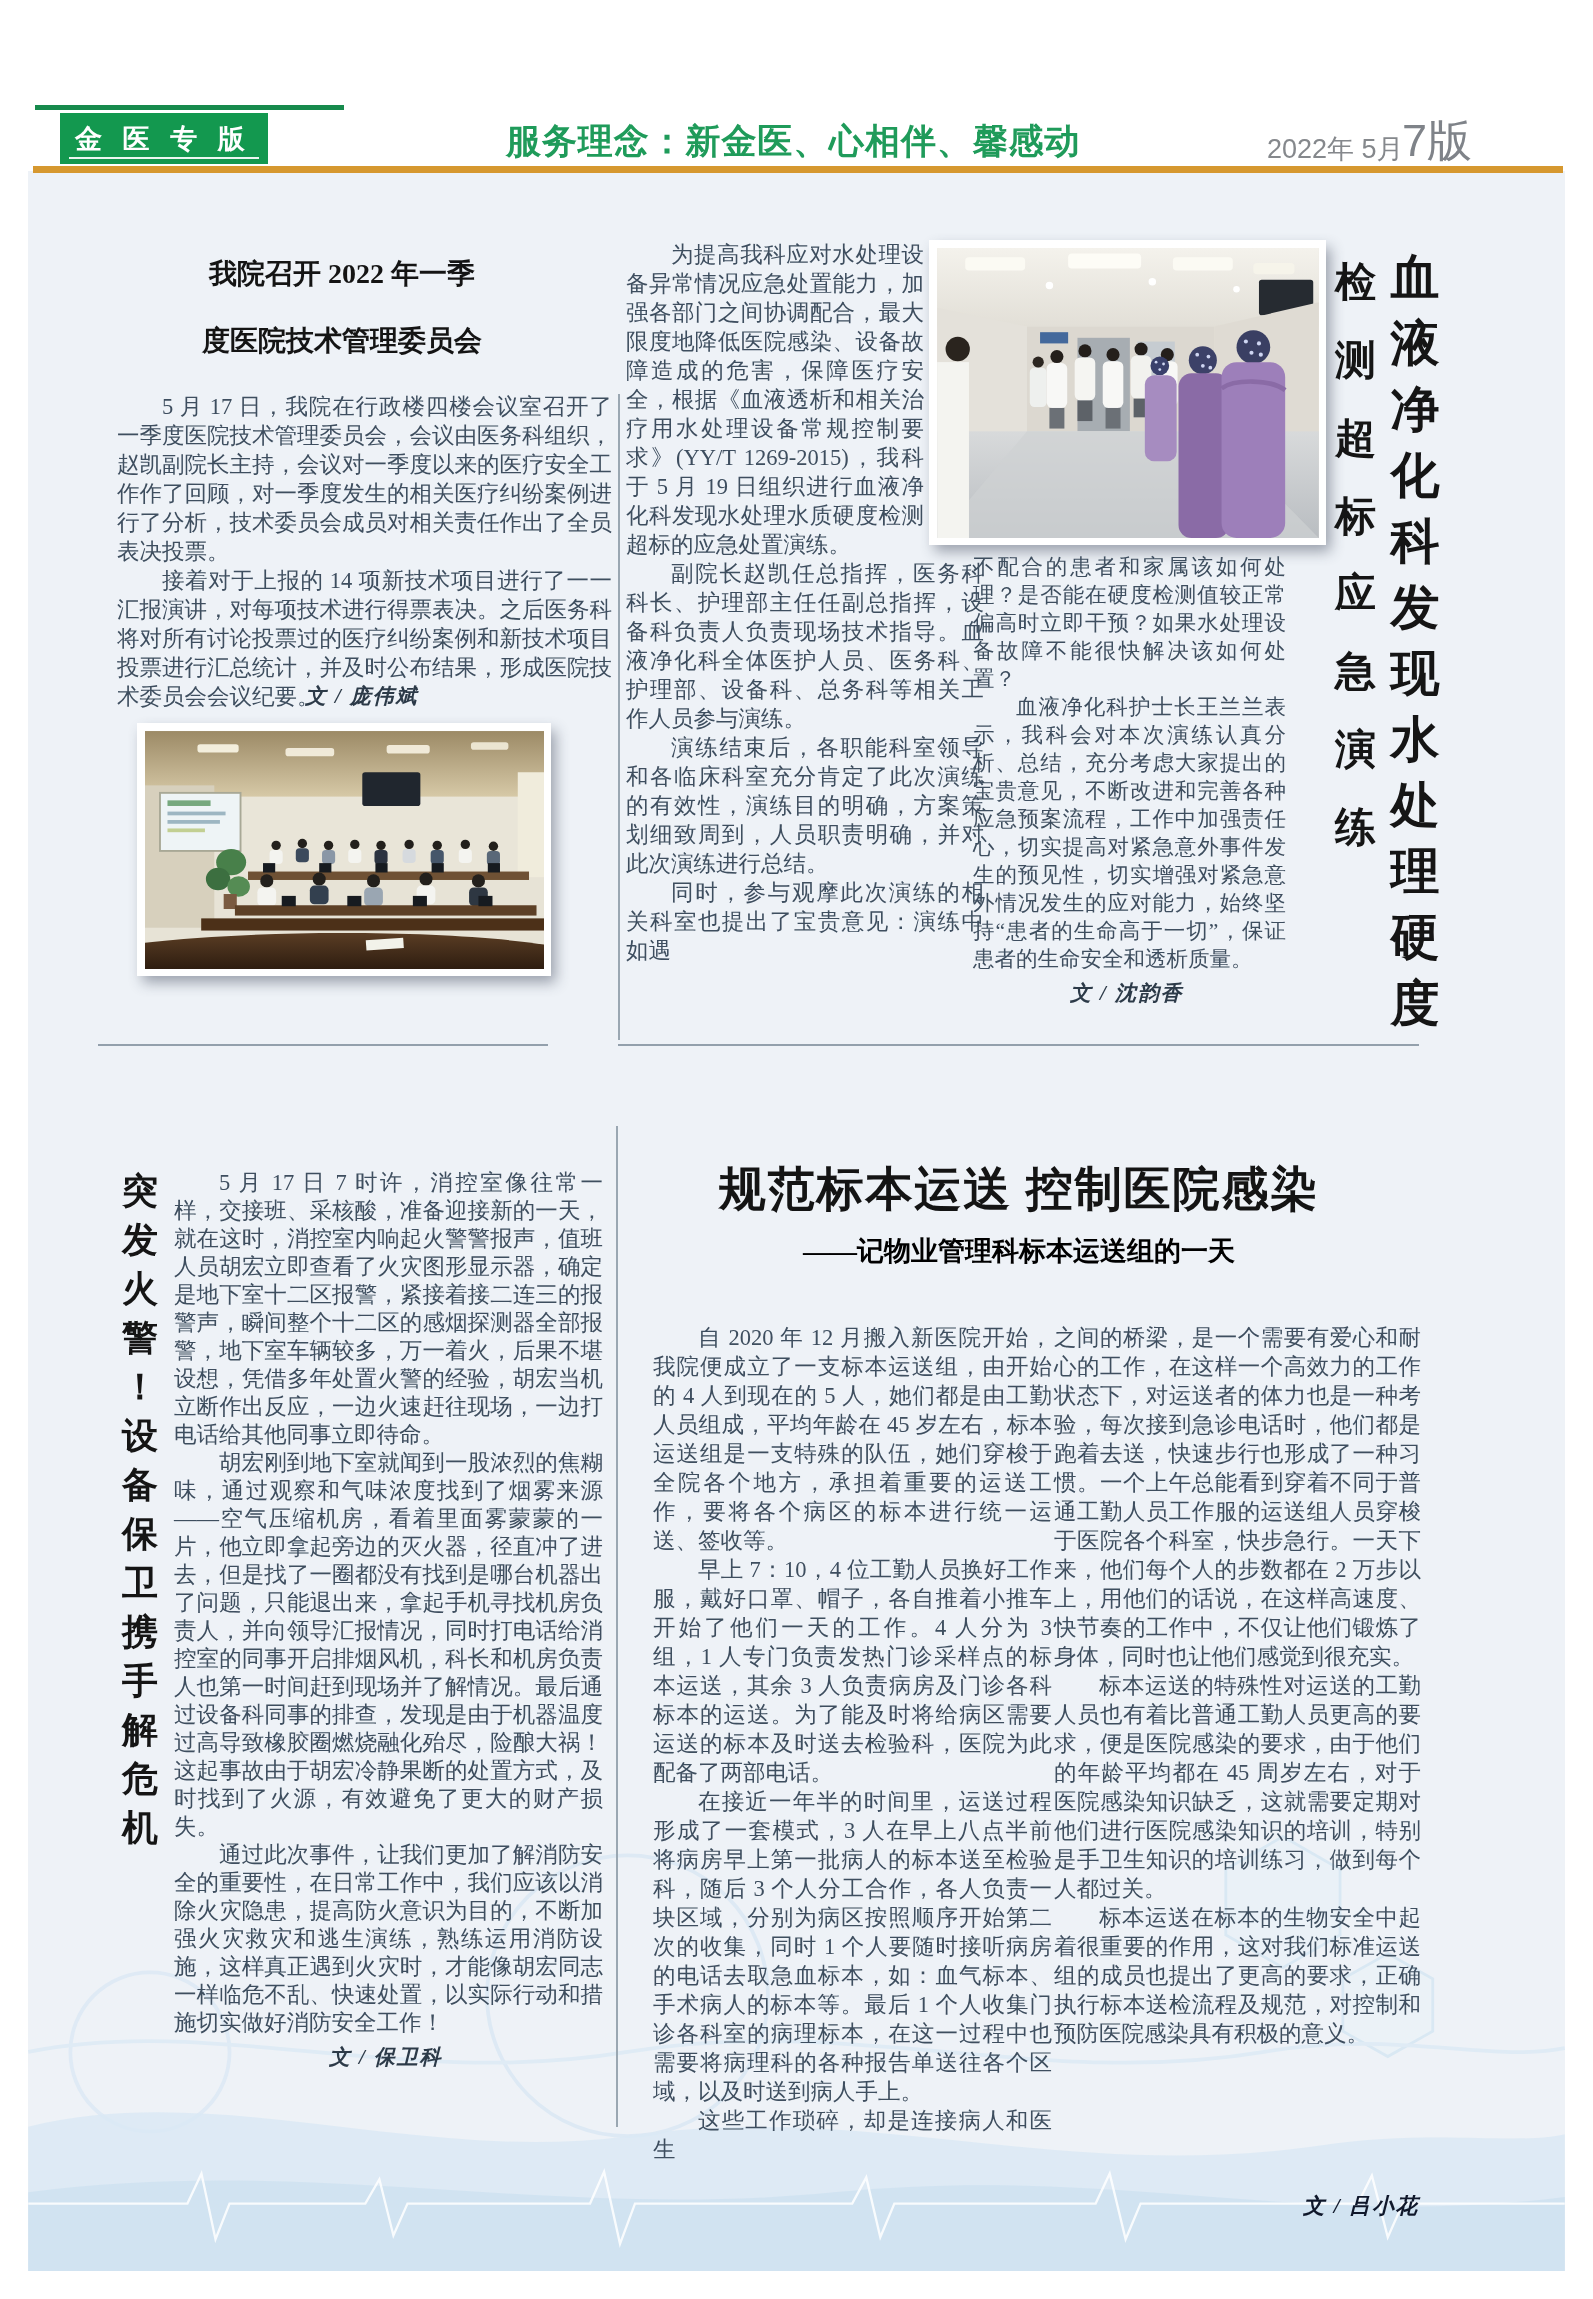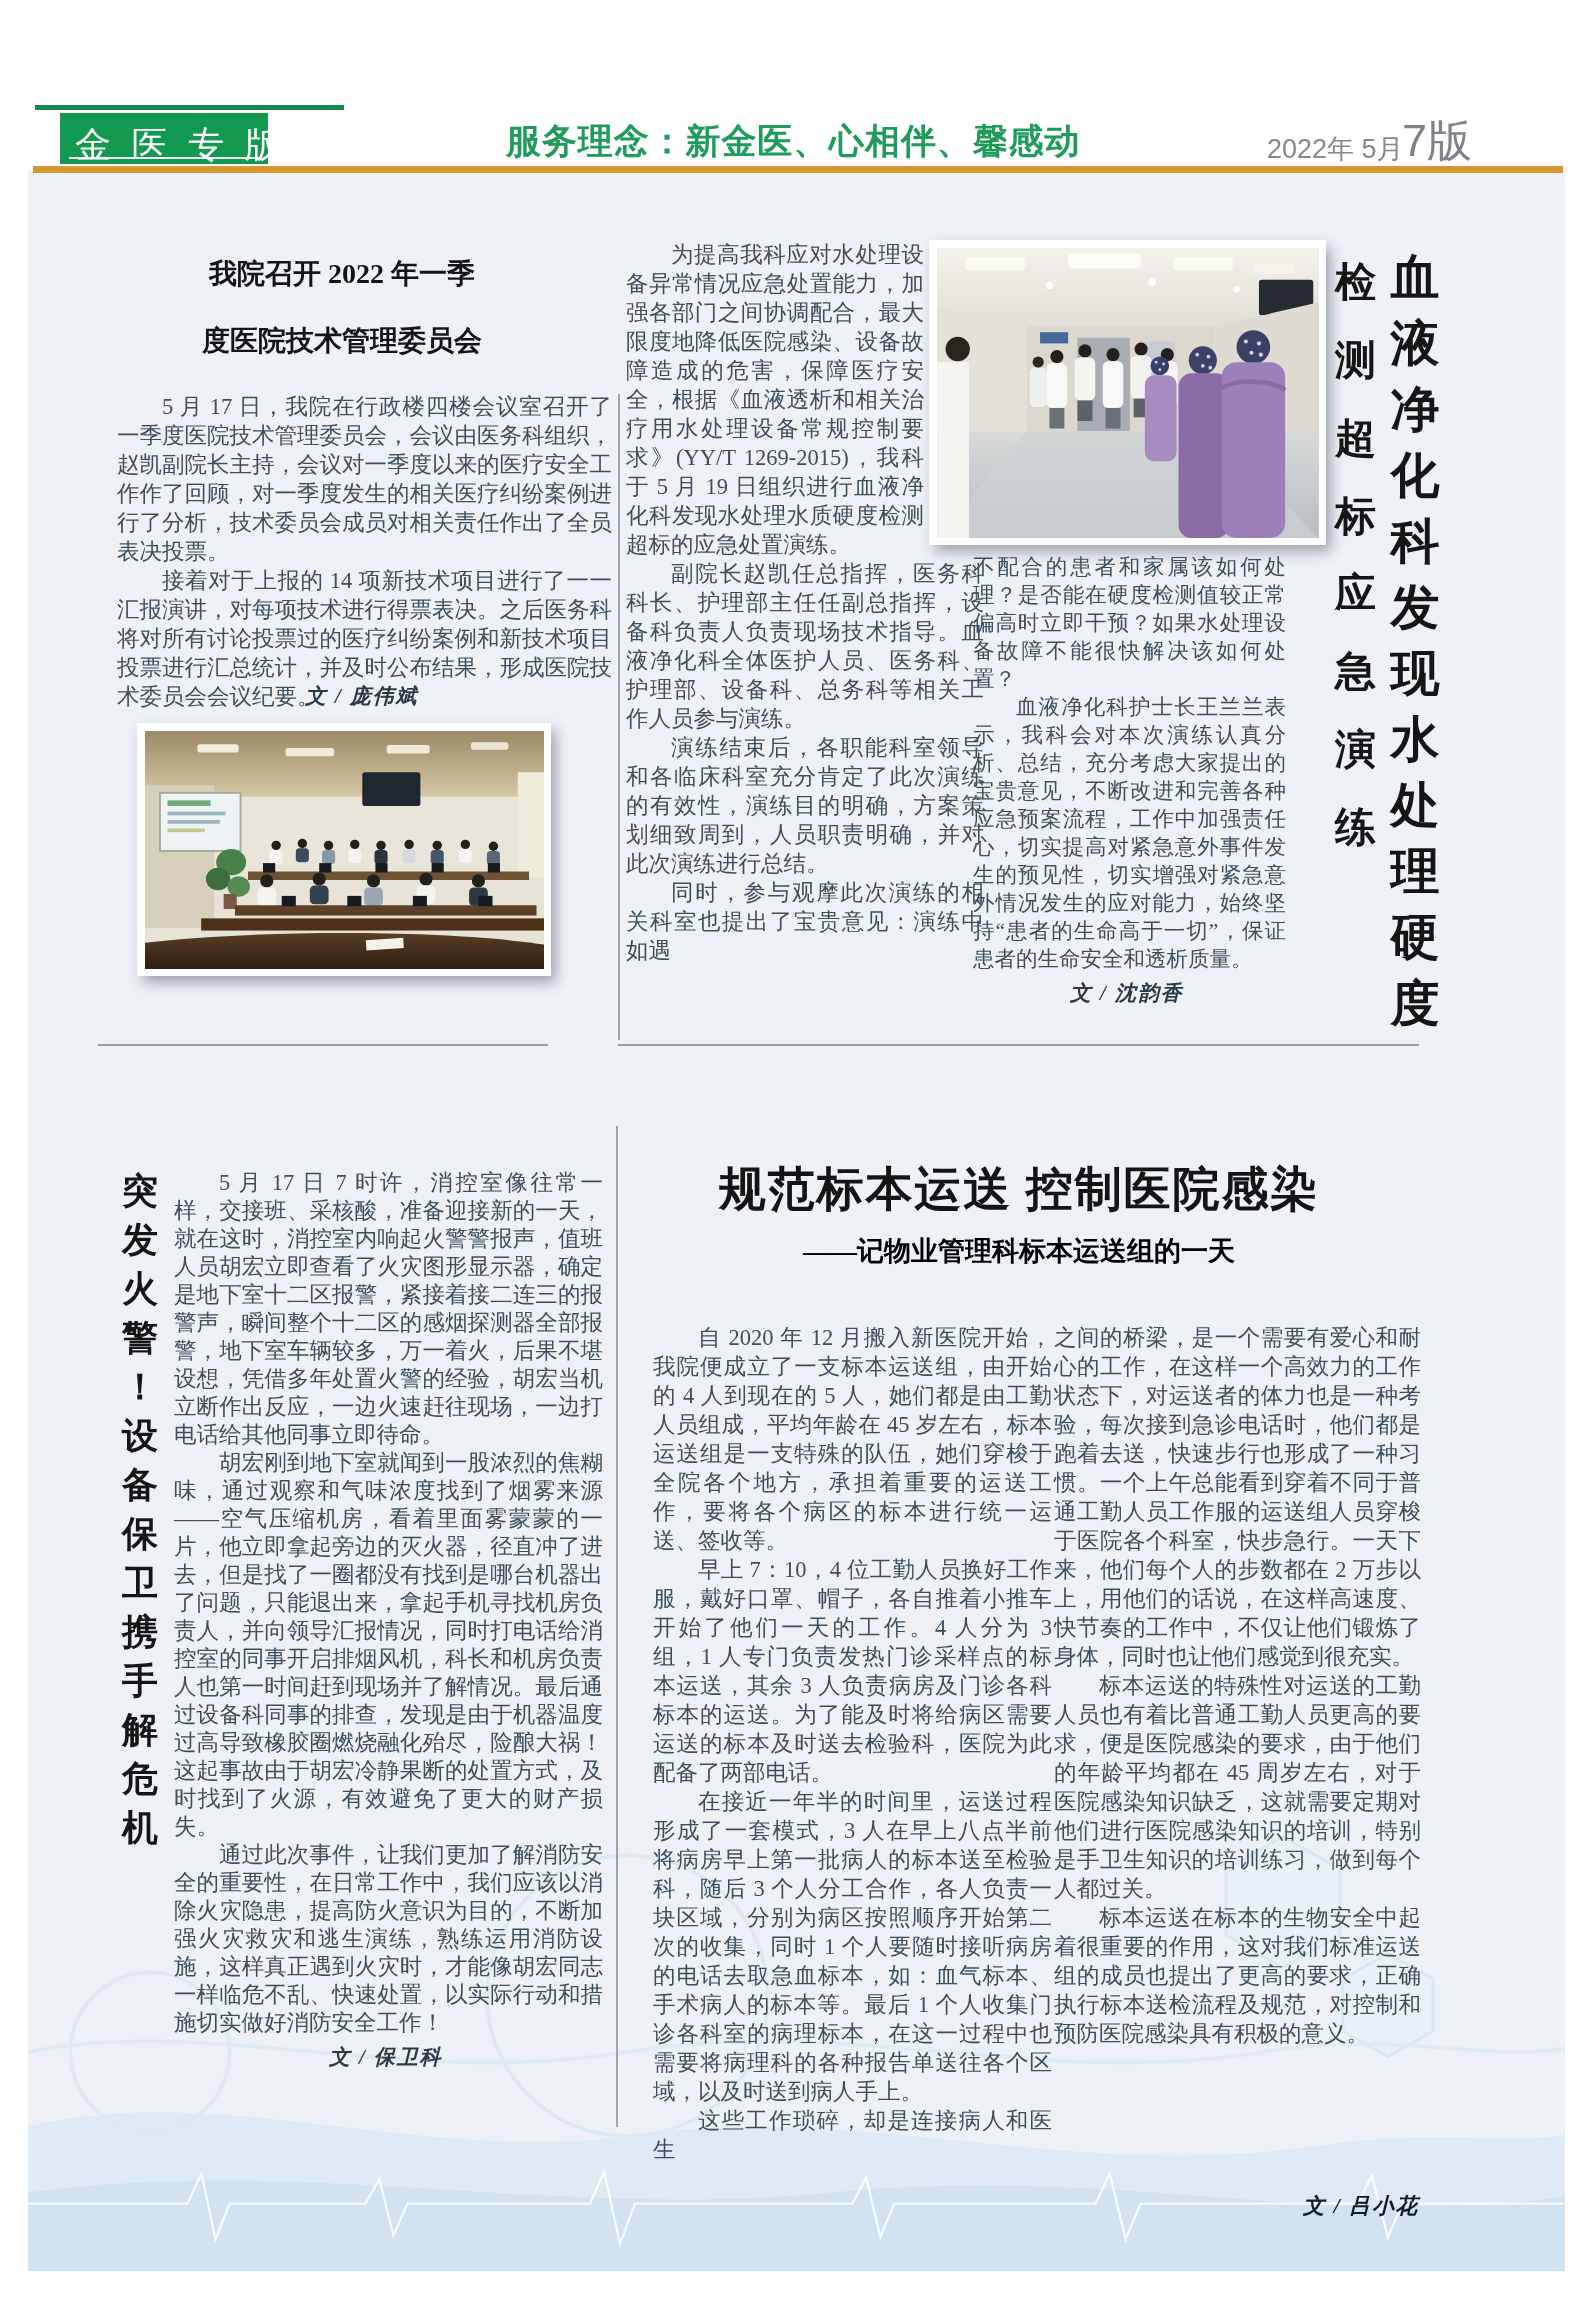--- a/index.html
+++ b/index.html
@@ -4,21 +4,21 @@
 <style>
   html,body{margin:0;padding:0;background:#fff;}
   .page{position:relative;width:1594px;height:2299px;background:#ffffff;overflow:hidden;
         font-family:"Liberation Serif","DejaVu Serif",serif;}
   .content-bg{position:absolute;left:28px;top:171px;width:1537px;height:2100px;background:#eef2f7;}
   .band{position:absolute;left:28px;top:1771px;width:1537px;height:500px;z-index:1;pointer-events:none;}
 
   
   .hdr-topline{position:absolute;left:35px;top:105px;width:309px;height:4.7px;background:#168a4c;z-index:2;}
   .masthead-box{position:absolute;left:60px;top:113px;width:208px;height:51px;background:#13984f;z-index:2;}
-  .masthead-text{position:absolute;left:15px;top:7.5px;font-size:36px;font-weight:400;color:#ffffff;
+  .masthead-text{position:absolute;left:15px;top:7.5px;font-size:27px;font-weight:700;color:#ffffff;
                  letter-spacing:20.6px;white-space:nowrap;}
   .masthead-underline{position:absolute;left:9.4px;right:9.4px;bottom:4.7px;height:1.9px;background:rgba(255,255,255,.92);}
   .slogan{position:absolute;left:506px;top:118px;font-family:"Liberation Sans",sans-serif;font-weight:700;
           font-size:35px;color:#1f9b5a;letter-spacing:0.9px;z-index:2;white-space:nowrap;}
   .dateline{position:absolute;left:1267px;top:131px;font-family:"Liberation Sans",sans-serif;
             font-size:27px;color:#85888c;z-index:2;white-space:nowrap;}
   .edition{position:absolute;left:1402px;top:111px;font-family:"Liberation Sans",sans-serif;
            font-size:45px;color:#7f8389;z-index:2;white-space:nowrap;}
   .orange-rule{position:absolute;left:33px;top:166px;width:1530px;height:6.6px;background:#d6982f;z-index:2;}
 

